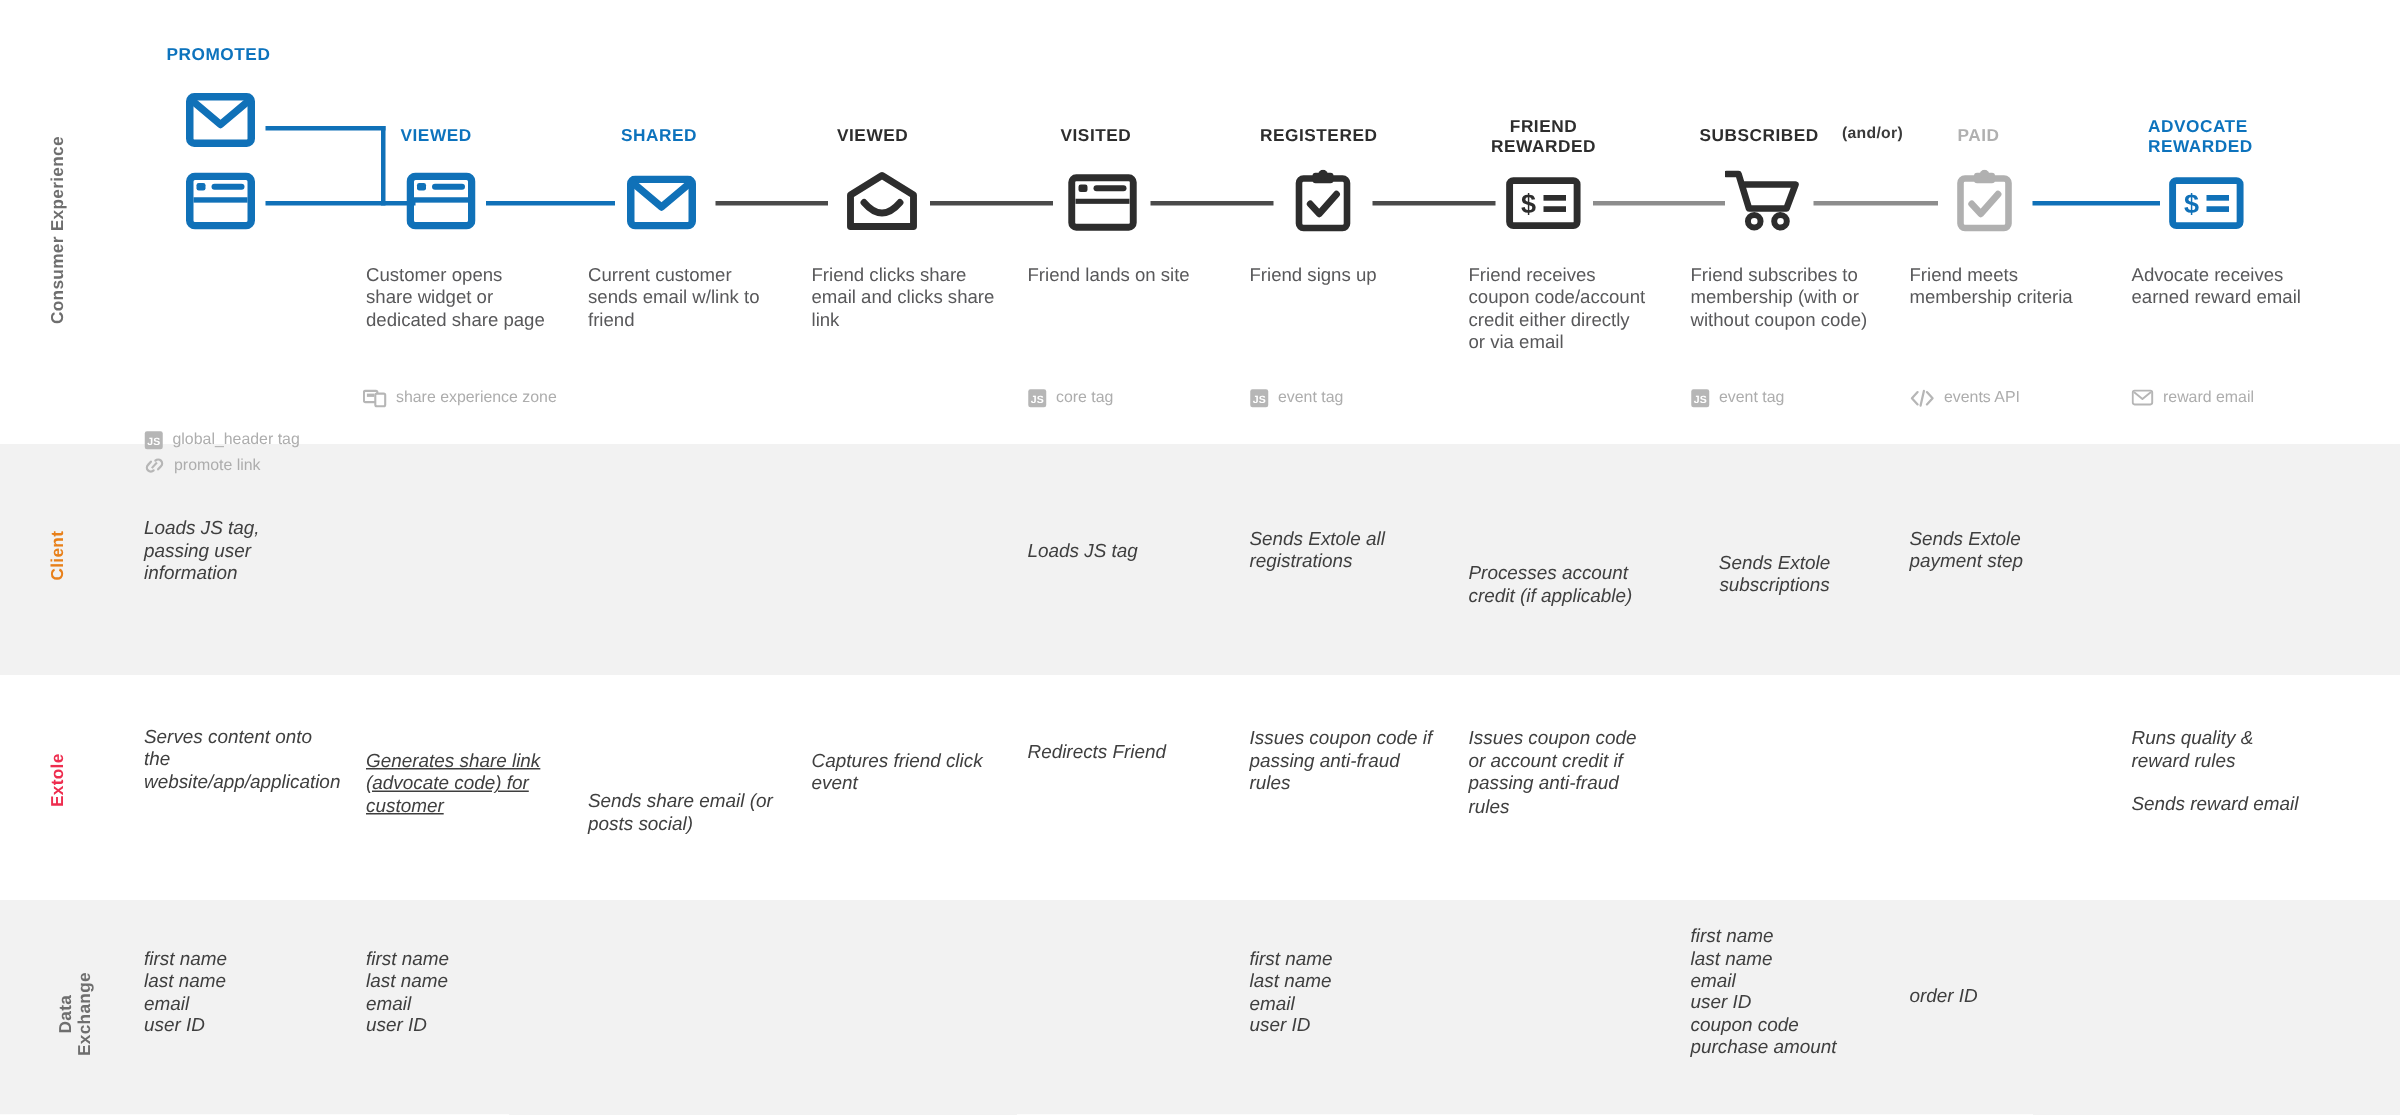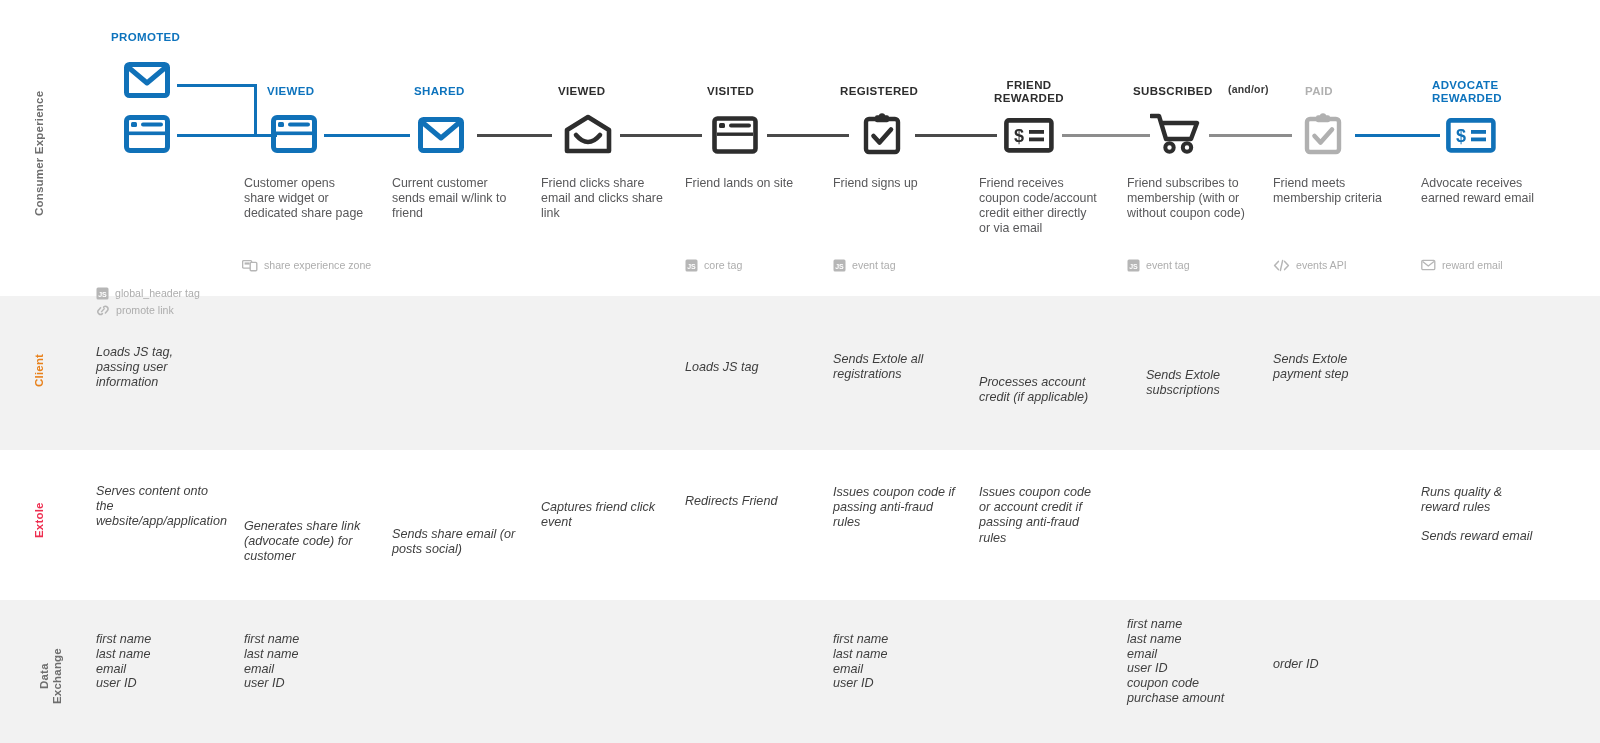--- a/index.html
+++ b/index.html
@@ -192,21 +192,21 @@
       <span class="tico">
         <svg width="16" height="13" viewBox="0 0 16 13">
             <rect x="0.6" y="1.6" width="9" height="7.5" rx="1" fill="none" stroke="#b6b6b6" stroke-width="1.4"></rect>
             <rect x="2.6" y="3.4" width="5" height="2.2" fill="#b6b6b6"></rect>
             <rect x="8.2" y="3.4" width="6.6" height="8.4" rx="1" fill="#ffffff" stroke="#b6b6b6" stroke-width="1.4"></rect>
           </svg>
       </span>
       <span>share experience zone</span>
     </div>
   </div>
-  <div class="ital" style="left:244px; top:519px; width:128px;">Generates share link (advocate code) for customer</div>
+  <div class="ital" style="left:244px; top:500px; width:128px;text-decoration:underline;">Generates share link (advocate code) for customer</div>
   <div class="datatext" style="left:244px; top:632px;">first name
 last name
 email
 user ID</div>
 
   <div class="stagename blue" style="left:414px; top:85px;">SHARED</div>
   <div class="icon" style="left:418px; top:117px;">
     <svg width="46" height="36" viewBox="0 0 46 36">
       <rect x="2.5" y="2.5" width="41" height="31" rx="3" fill="none" stroke="#1071b8" stroke-width="5"></rect>
       <path d="M4 5 L23 21 L42 5" fill="none" stroke="#1071b8" stroke-width="5" stroke-linecap="round" stroke-linejoin="round"></path>

